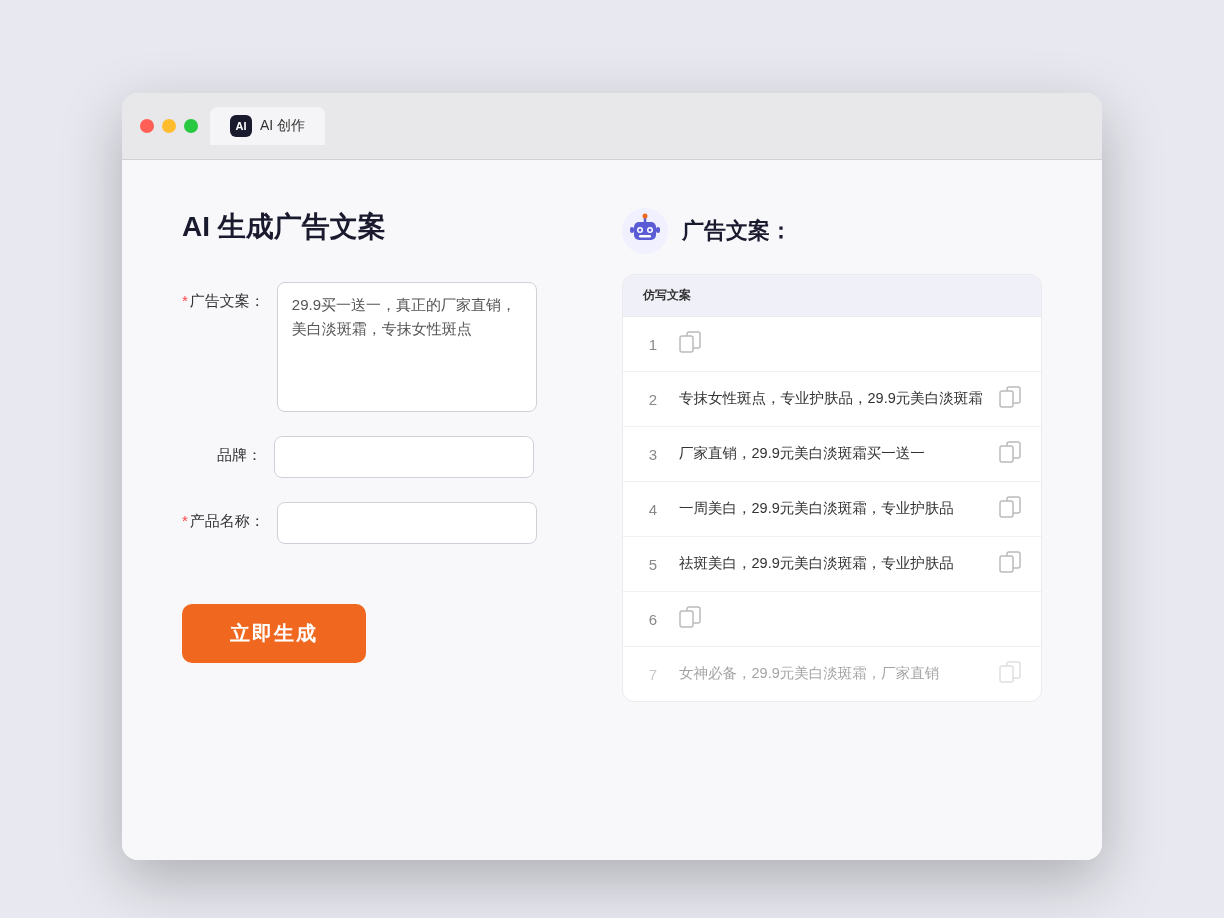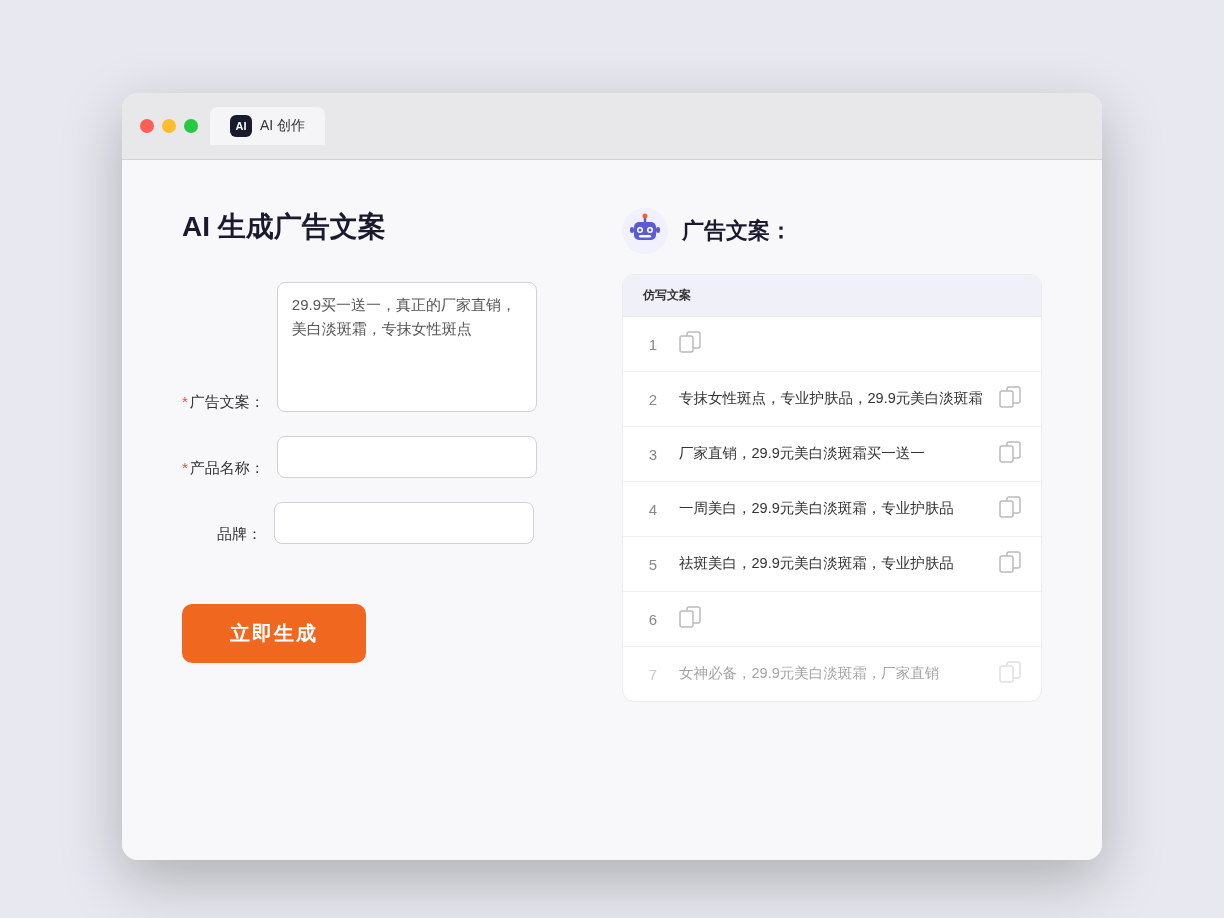--- a/index.html
+++ b/index.html
@@ -88,21 +88,21 @@
 
     .page-title {
       font-size: 28px;
       font-weight: bold;
       color: #1a1a2e;
       margin-bottom: 36px;
     }
 
     .form-group {
       display: flex;
-      align-items: flex-end;
+      align-items: flex-start;
       margin-bottom: 24px;
       gap: 12px;
     }
 
     .form-label {
       font-size: 15px;
       color: #333;
       white-space: nowrap;
       padding-top: 10px;
       min-width: 80px;
@@ -259,33 +259,33 @@
         
         <div class="form-group">
           <label class="form-label">
             <span class="required-star">*</span><span>广告文案：</span>
           </label>
           <textarea class="form-input" style="">29.9买一送一，真正的厂家直销，美白淡斑霜，专抹女性斑点</textarea>
         </div>
 
         
         <div class="form-group">
+          <label class="form-label">品牌：</label>
+          <input class="form-input" type="text" style="">
+        </div>
+
+        
+        <div class="form-group">
           <label class="form-label">
             <span class="required-star">*</span><span>产品名称：</span>
           </label>
           <input class="form-input" type="text" style="">
         </div>
 
         
-        <div class="form-group">
-          <label class="form-label">品牌：</label>
-          <input class="form-input" type="text" style="">
-        </div>
-
-        
         <button class="generate-btn">立即生成</button>
       </div>
 
       <div class="right-panel">
         <div class="result-header">
 
           <svg class="robot-icon" viewBox="0 0 46 46" fill="none" xmlns="http://www.w3.org/2000/svg">
             <circle cx="23" cy="23" r="23" fill="#f0f0ff"></circle>
 
             <rect x="12" y="14" width="22" height="18" rx="5" fill="#5b5bd6"></rect>

